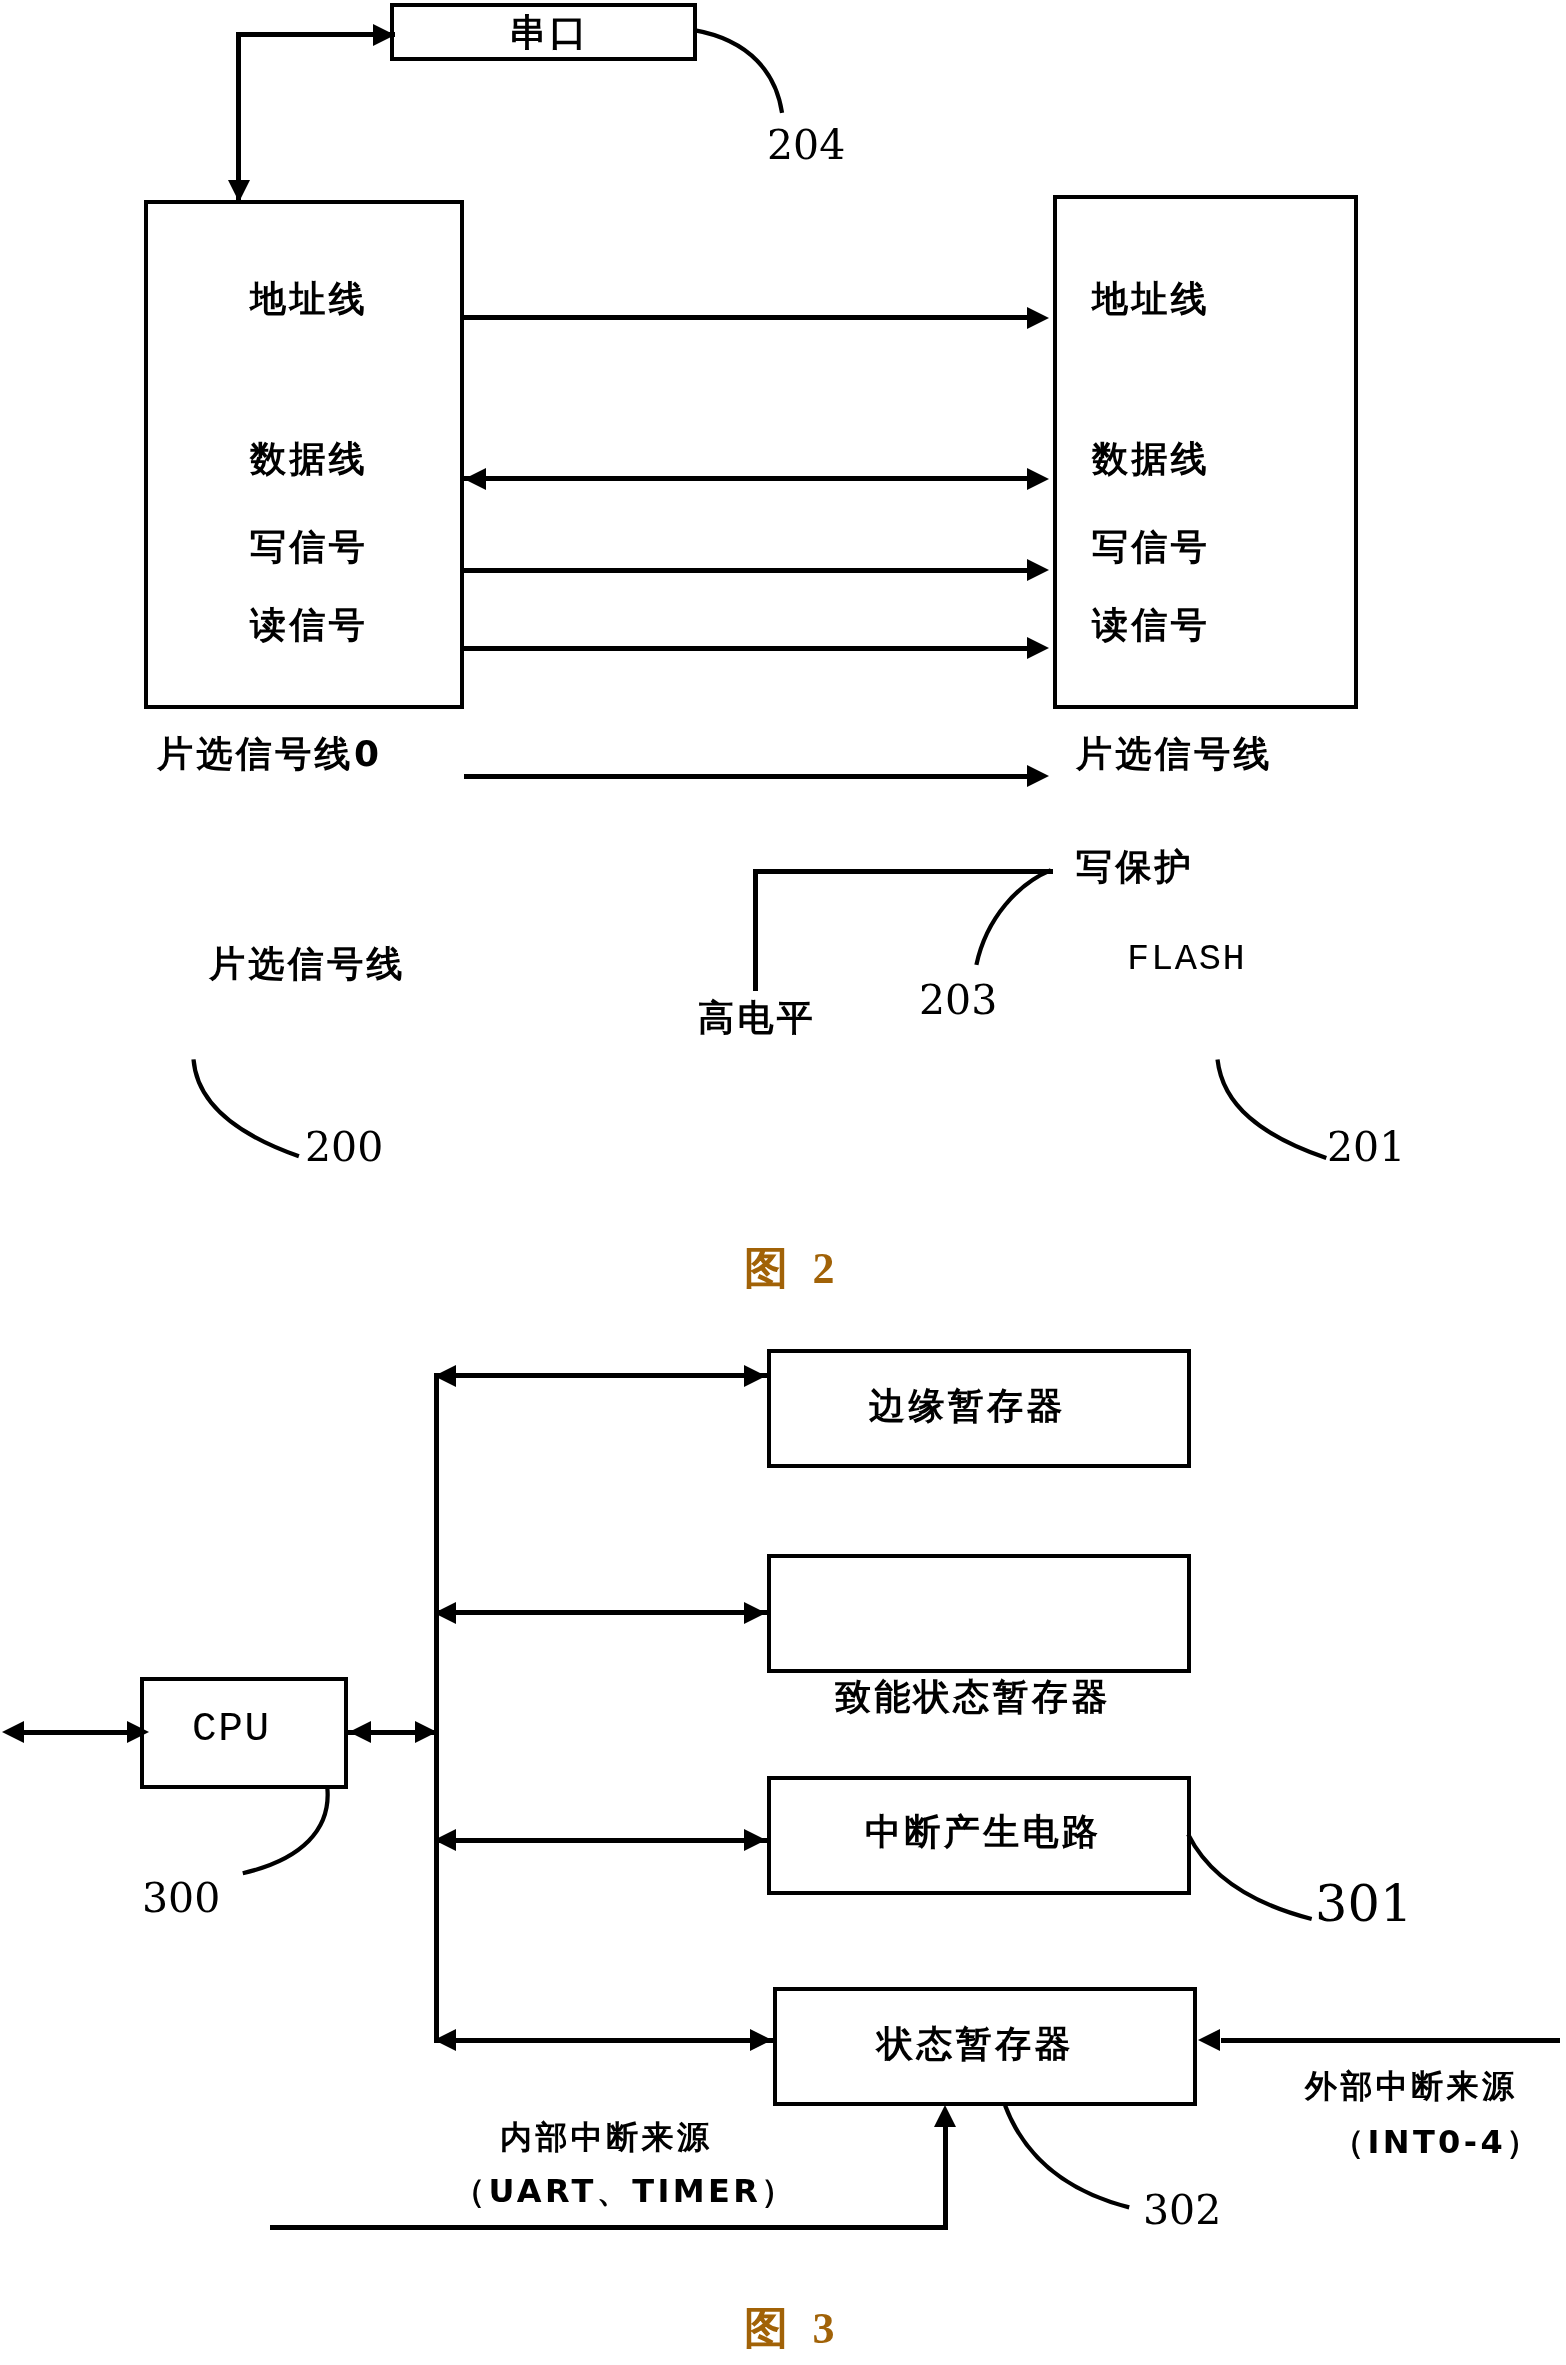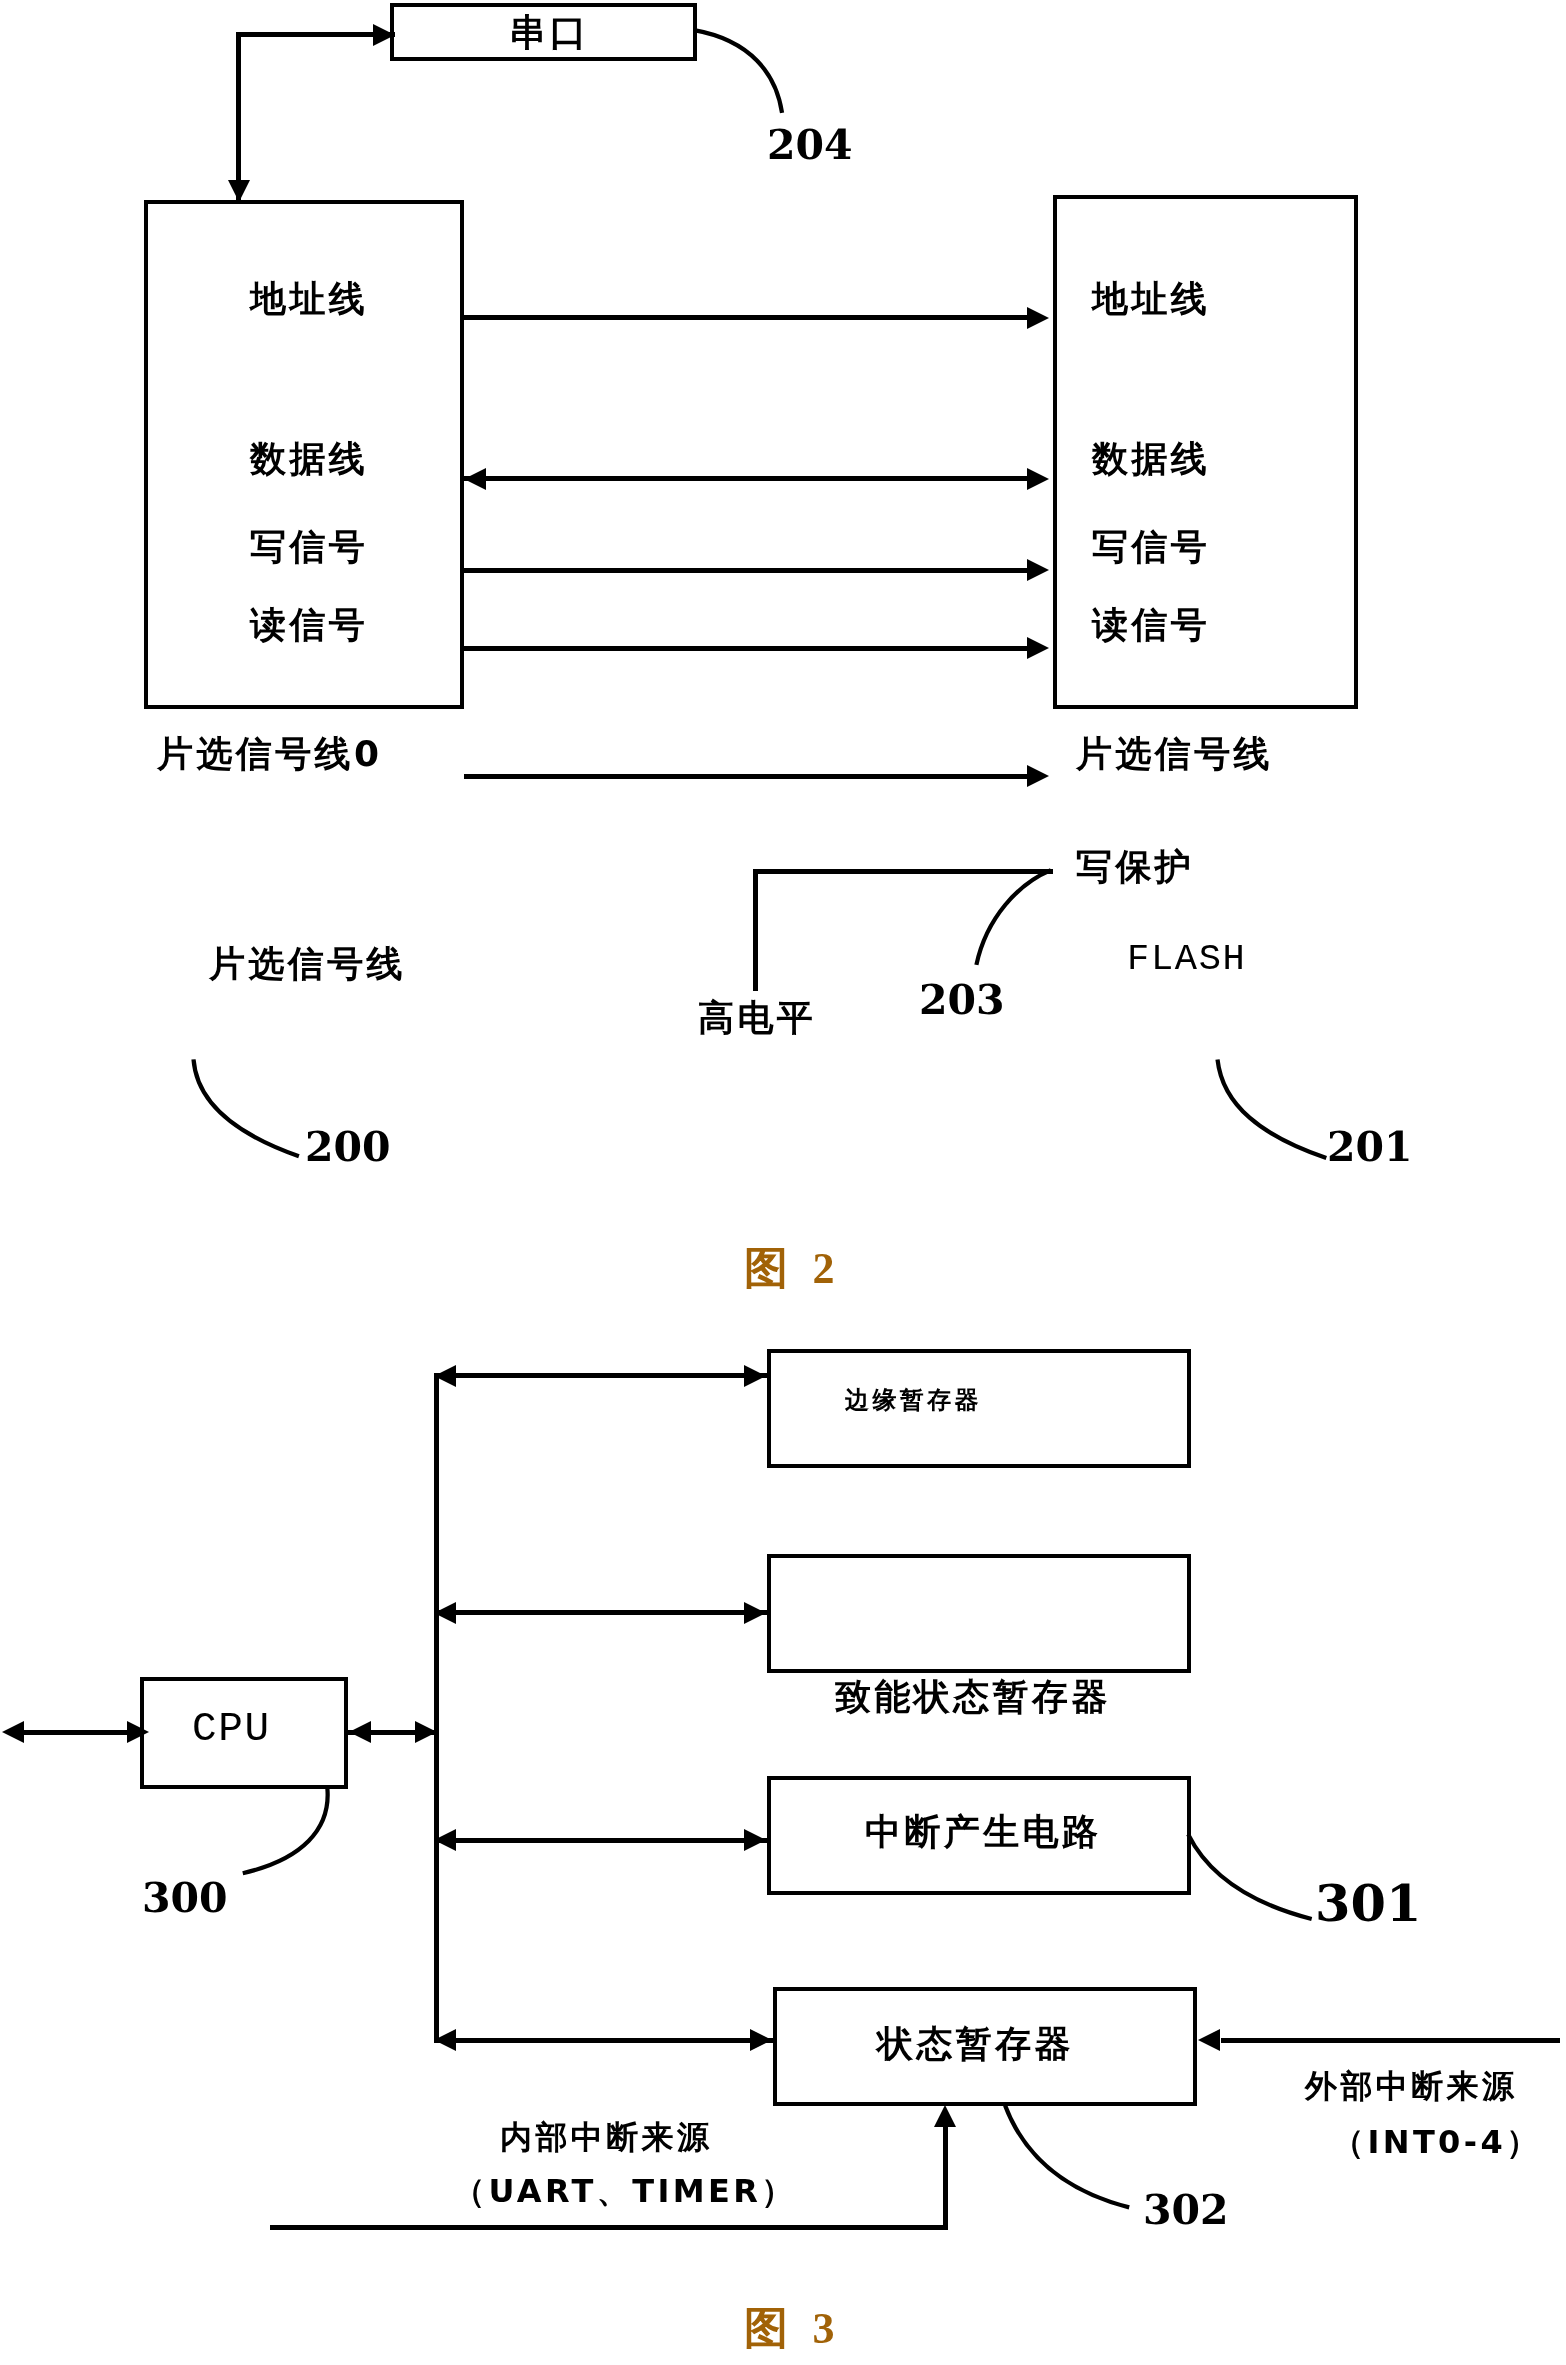--- a/index.html
+++ b/index.html
@@ -32,21 +32,21 @@
     line-height: 1;
     font-family: "DejaVu Sans", sans-serif;
   }
   .cn {
     font-family: "DejaVu Sans", sans-serif;
     font-weight: 600;
     letter-spacing: 3.4px;
   }
   .num {
     font-family: "DejaVu Serif", serif;
-    font-weight: 700;
+    font-weight: 400;
     text-align: center;
   }
   .ser {
     font-family: Liberation Mono, monospace;
   }
   .hline {
     position: absolute;
     height: 5.1px;
     background: #000;
   }
@@ -185,21 +185,21 @@
     <div class="ar-r" style="left:127px; top:1721px;"></div>
     <div class="ar-l" style="left:1.7px; top:1721px;"></div>
 
     <div class="hline" style="left:348px; top:1730px; width:89px;"></div>
     <div class="ar-r" style="left:415px; top:1721px;"></div>
     <div class="ar-l" style="left:349px; top:1721px;"></div>
 
     <div class="vline" style="left:434px; top:1373px; height:668px;"></div>
 
     <div class="box" style="left:767px; top:1349px; width:424px; height:119px;"></div>
-    <div class="lbl cn" style="left:845px; top:1388px; font-size:24px;">边缘暂存器</div>
+    <div class="lbl cn" style="left:869px; top:1388px; font-size:36px;">边缘暂存器</div>
     <div class="hline" style="left:434px; top:1373px; width:333px;"></div>
     <div class="ar-r" style="left:744px; top:1365px;"></div>
     <div class="ar-l" style="left:434px; top:1365px;"></div>
 
     <div class="box" style="left:767px; top:1554px; width:424px; height:119px;"></div>
     <div class="lbl cn" style="left:835px; top:1679px; font-size:36px;">致能状态暂存器</div>
     <div class="hline" style="left:434px; top:1610px; width:333px;"></div>
     <div class="ar-r" style="left:744px; top:1602px;"></div>
     <div class="ar-l" style="left:434px; top:1602px;"></div>
 

